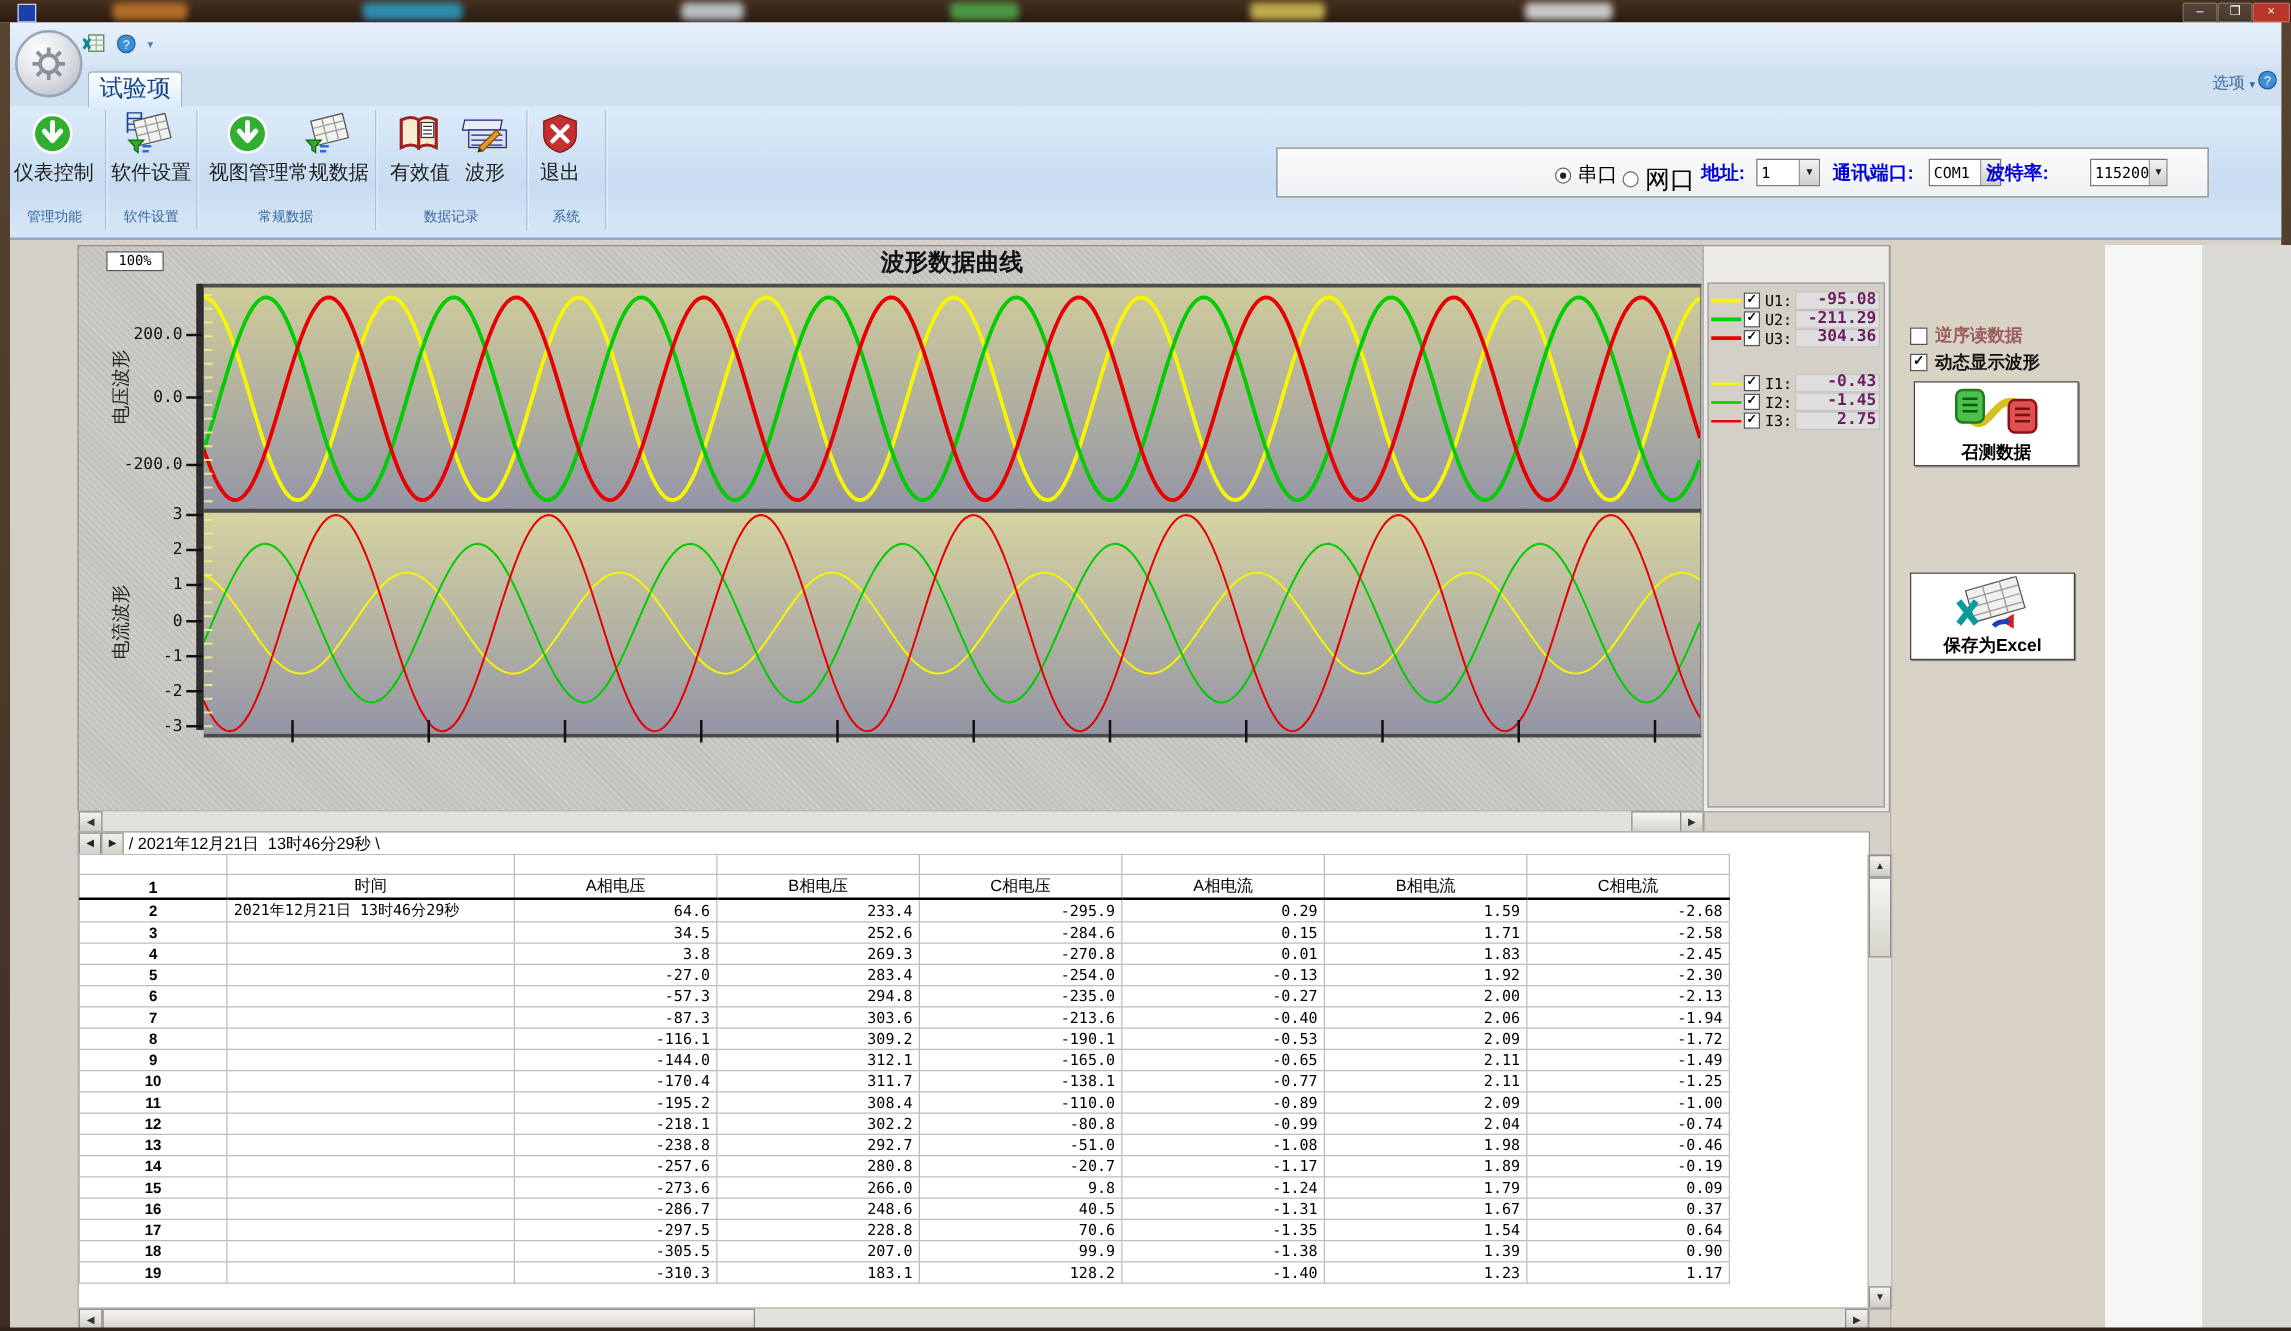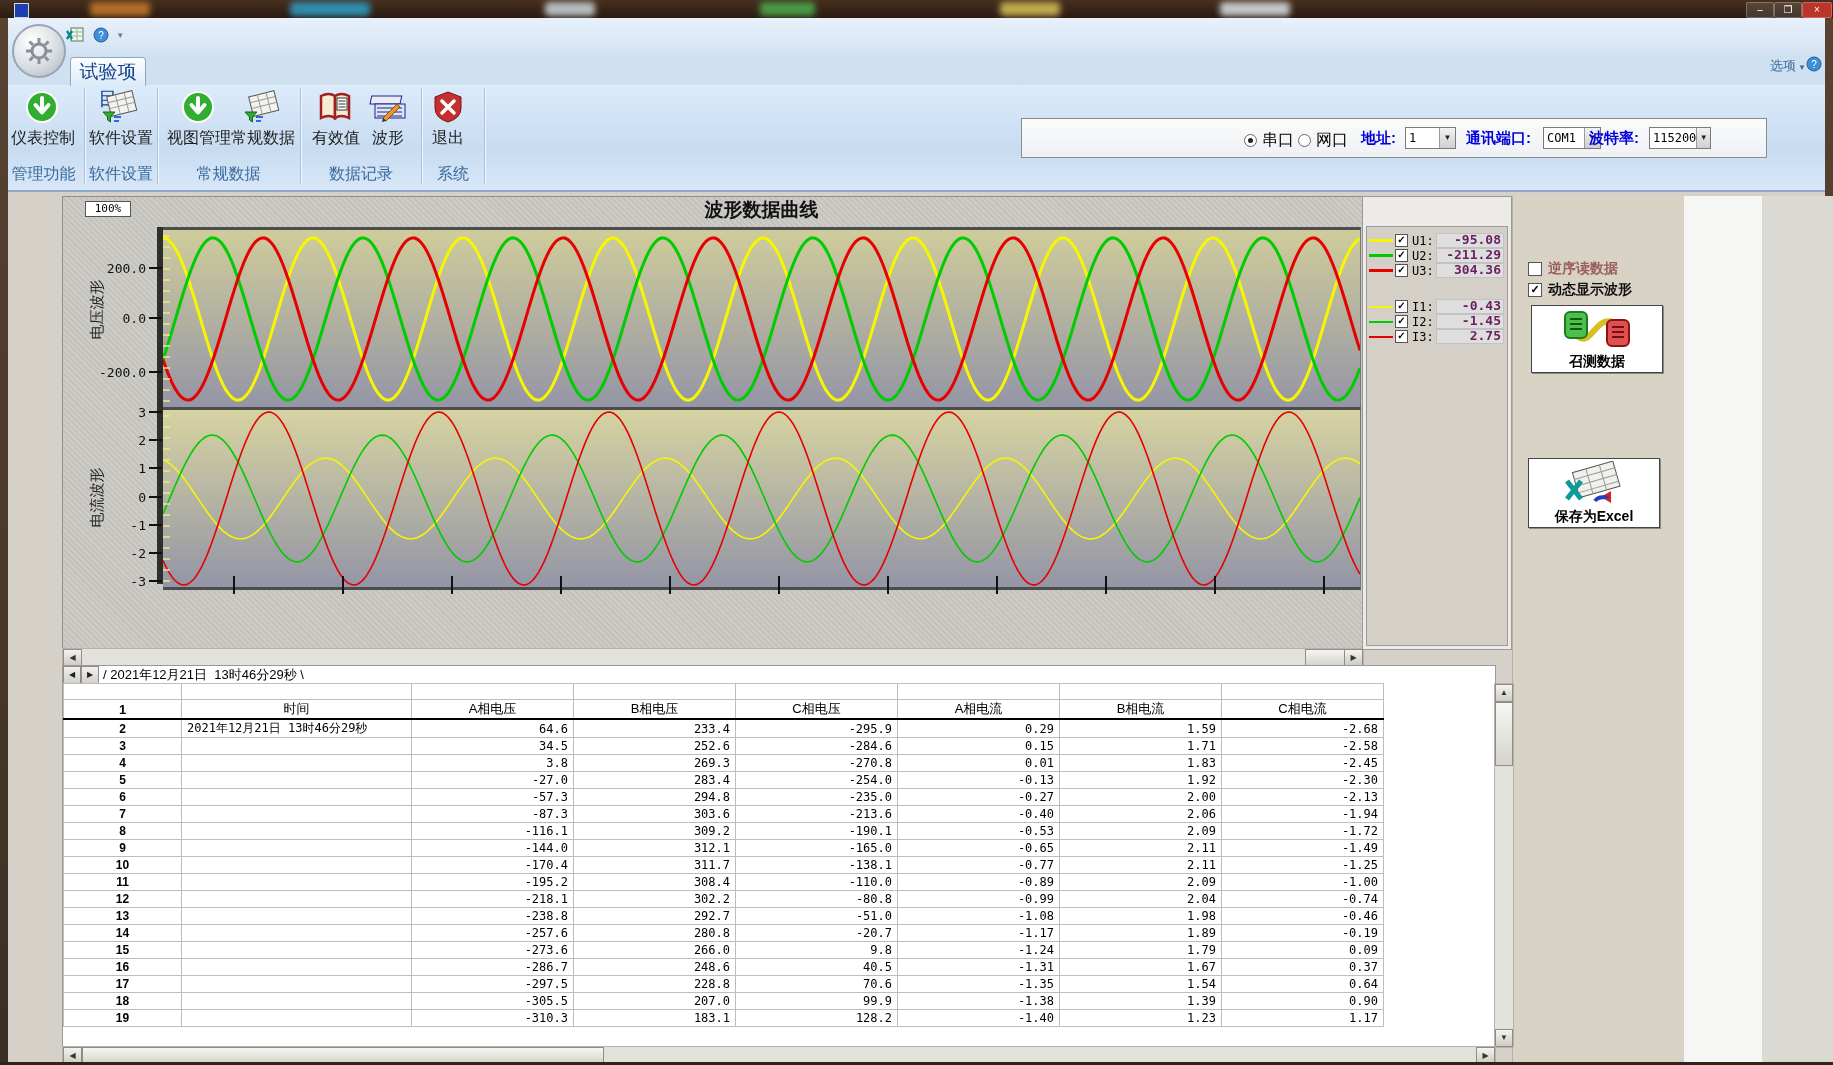--- a/index.html
+++ b/index.html
@@ -22,21 +22,21 @@
       background:radial-gradient(circle at 35% 30%,#ffffff,#d9dde2 55%,#aab2bc);border:2px solid #97a5b6;
       display:flex;align-items:center;justify-content:center;z-index:5}
   .qat{left:66px;top:24px;height:22px;display:flex;align-items:center;gap:9px;z-index:4}
   .tab-active{left:70px;top:57px;width:74px;height:28px;background:linear-gradient(#fdfeff,#dcebf9);
       border:1px solid #8ea8c8;border-bottom:none;border-radius:4px 4px 0 0;text-align:center;
       line-height:27px;font-size:19px;color:#15428b}
   .rgroup-sep{width:1px;top:88px;height:96px;background:#aac2dd;box-shadow:1px 0 0 #eef5fc}
   .rbtn{top:88px;width:62px;height:72px;text-align:center;cursor:default}
   .rbtn svg{display:block;margin:2px auto 0}
   .rlbl{font-size:16px;color:#1d1d1d;margin-top:4px;white-space:nowrap}
-  .rgrouplbl{top:165px;height:20px;text-align:center;font-size:16px;color:#3a6a9e;line-height:18px}
+  .rgrouplbl{top:165px;height:20px;text-align:center;font-size:11px;color:#3a6a9e;line-height:18px}
   .opts{top:57px;color:#3a6a9e;font-size:13px}
   
   .commbox{left:1021px;top:118px;width:744px;height:38px;background:linear-gradient(#fbfbfb,#eef1f4);
       border:1px solid #8c8c8c;z-index:6}
   .bluelbl{color:#0000dd;font-weight:bold;font-size:15px}
   .combo{height:20px;background:#fff;border:1px solid #7a7a7a;display:flex;align-items:center}
   .combo .val{font-family:"DejaVu Sans Mono",monospace;font-size:12px;padding-left:3px;flex:1;color:#000}
   .combo .dd{width:15px;height:100%;background:linear-gradient(#f2f2f2,#cfcfcf);border-left:1px solid #9a9a9a;
       font-size:8px;text-align:center;line-height:19px;color:#222}
   .radio{width:11px;height:11px;border-radius:50%;border:1px solid #6a6a6a;background:#fff;position:relative}
@@ -244,34 +244,34 @@
 <div class="abs rgrouplbl" style="left:302px;width:118px">数据记录</div>
 <div class="abs rgrouplbl" style="left:423px;width:60px">系统</div>
 
 <div class="abs commbox">
   <div class="abs" style="left:222px;top:11px;display:flex;align-items:center;gap:5px">
     <span class="radio sel"></span>
     <span style="font-size:16px">串口</span>
   </div>
   <div class="abs" style="left:276px;top:11px;display:flex;align-items:center;gap:5px">
     <span class="radio"></span>
-    <span style="font-size:16px">网口</span>
+    <span style="font-size:20px">网口</span>
   </div>
   <div class="abs bluelbl" style="left:339px;top:10px">地址:</div>
   <div class="abs combo" style="left:383px;top:8px;width:49px">
     <span class="val">1</span>
     <span class="dd">▼</span>
   </div>
   <div class="abs bluelbl" style="left:444px;top:10px">通讯端口:</div>
   <div class="abs combo" style="left:521px;top:8px;width:56px">
     <span class="val">COM1</span>
     <span class="dd">▼</span>
   </div>
   <div class="abs bluelbl" style="left:567px;top:10px">波特率:</div>
-  <div class="abs combo" style="left:627px;top:8px;width:60px">
+  <div class="abs combo" style="left:650px;top:8px;width:60px">
     <span class="val">115200</span>
     <span class="dd">▼</span>
   </div>
 </div>
 
 <div class="abs chartpanel"></div>
 <div class="abs zoomlbl">100%</div>
 <div class="abs charttitle">波形数据曲线</div>
 
 <div class="abs plot plot-volt">

